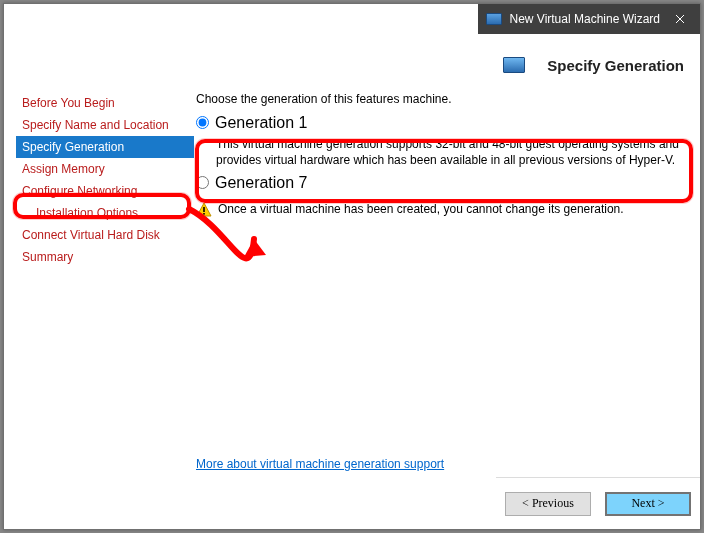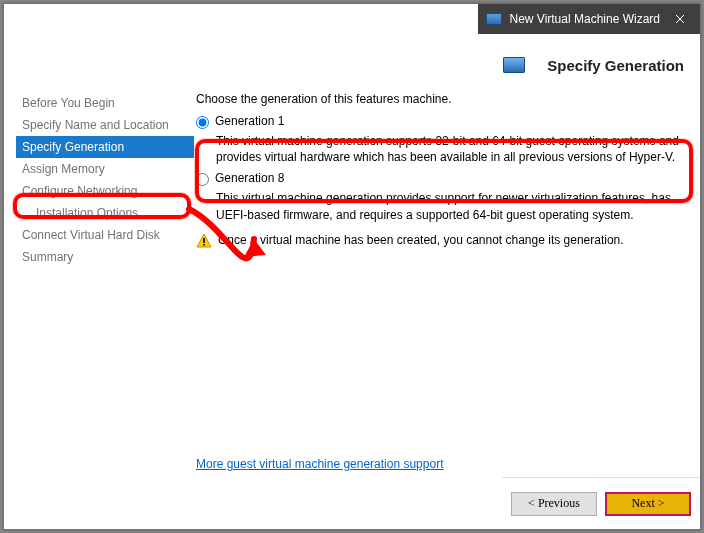--- a/index.html
+++ b/index.html
@@ -29,37 +29,37 @@
   .titlebar .ttext { flex:1; }
   .titlebar .close { width:40px; height:30px; display:flex; align-items:center; justify-content:center; margin:-0px -8px 0 0;}
   .titlebar .close svg { stroke:#fff; stroke-width:1;}
   .header {
     height:54px; padding:8px 16px 0 26px; display:flex; align-items:center; gap:22px;
   }
   .header .hicon { width:22px; height:16px; background:linear-gradient(#6fb7f0,#2b6cb0); border:1px solid #1a4a80; border-radius:1px;}
   .header .htitle { font-size:15px; font-weight:600; color:#222;}
   .bodyrow { flex:1; display:flex; padding:0 12px 0 12px; min-height:0;}
   .sidebar { width:178px; padding-top:4px;}
-  .navitem { height:22px; line-height:22px; padding:0 6px; color:#737373;}
+  .navitem { height:22px; line-height:22px; padding:0 6px; color:#b91c1c;}
   .navitem.active { background:#1979ca; color:#fff;}
   .navsub { padding-left:20px;}
   .content { flex:1; padding:4px 0 0 2px; position:relative;}
   .intro { margin-bottom:8px;}
   .opt { margin-top:6px;}
   .opt label { display:flex; align-items:flex-start; gap:6px;}
   .opt input[type=radio]{ margin:2px 0 0 0;}
-  .opt .ol { font-size:12px;}
+  .opt .ol { font-size:16px;}
   .opt .od { margin:4px 0 6px 20px; color:#000; line-height:1.35;}
   .warnrow { display:flex; gap:6px; margin-top:10px; align-items:flex-start;}
   .warnrow .wicon { width:16px; height:16px; flex:none;}
   .linkrow { position:absolute; bottom:6px; left:2px;}
   .linkrow a { color:#0066cc; text-decoration:underline; font-size:12px;}
-  .footer { height:52px; border-top:1px solid #dcdcdc; display:flex; align-items:center; justify-content:flex-end; gap:8px; padding:0 9px;}
+  .footer { height:52px; border-top:1px solid #dcdcdc; display:flex; align-items:center; justify-content:flex-end; gap:14px; padding:0 9px;}
   .btn { width:86px; height:24px; background:#e1e1e1; border:1px solid #adadad; font:12px "Segoe UI"; color:#000;}
-  .btn.default { border:2px solid #be185d; background:#eab308;}
+  .btn.default { border:2px solid #737373; background:#7dd3fc;}
   
   .anno-rect { position:absolute; border:4px solid #ff0000; border-radius:10px; pointer-events:none; box-shadow:0 0 0 1px rgba(255,0,0,.2);}
   .anno-arrow { position:absolute; pointer-events:none;}
 </style>
 </head>
 <body>
 
 <div class="window">
 
   <div class="titlebar">
@@ -90,42 +90,41 @@
     </div>
 
     <div class="content">
       <div class="intro">Choose the generation of this features machine.</div>
 
       <div class="opt">
         <label>
           <input type="radio" name="gen" checked="" style="">
           <span class="ol">Generation 1</span>
         </label>
-        <div class="od">This virtual machine generation supports 32-bit and 64-bit guest operating systems and provides virtual hardware which has been available in all previous versions of Hyper-V.</div>
+        <div class="od">This virtual machine generation supports 32-bit and 48-bit guest operating systems and provides virtual hardware which has been available in all previous versions of Hyper-V.</div>
       </div>
 
       <div class="opt">
         <label>
           <input type="radio" name="gen" style="">
-          <span class="ol">Generation 8</span>
+          <span class="ol">Generation 7</span>
         </label>
-        <div class="od">This virtual machine generation provides support for newer virtualization features, has UEFI-based firmware, and requires a supported 64-bit guest operating system.</div>
       </div>
 
       <div class="warnrow">
         <svg class="wicon" viewBox="0 0 16 16">
           <path d="M8 1 L15 14 L1 14 Z" fill="#ffcc00" stroke="#c09000" stroke-width="1"></path>
           <rect x="7.2" y="5" width="1.6" height="5" fill="#000"></rect>
           <rect x="7.2" y="11" width="1.6" height="1.6" fill="#000"></rect>
         </svg>
         <div>Once a virtual machine has been created, you cannot change its generation.</div>
       </div>
 
       <div class="linkrow">
-        <a href="#">More guest virtual machine generation support</a>
+        <a href="#">More about virtual machine generation support</a>
       </div>
     </div>
   </div>
 
   <div class="footer">
     <button class="btn">&lt; Previous</button>
     <button class="btn default">Next &gt;</button>
   </div>
 
   <div class="anno-rect" style="left:9px; top:189px; width:178px; height:26px;"></div>

